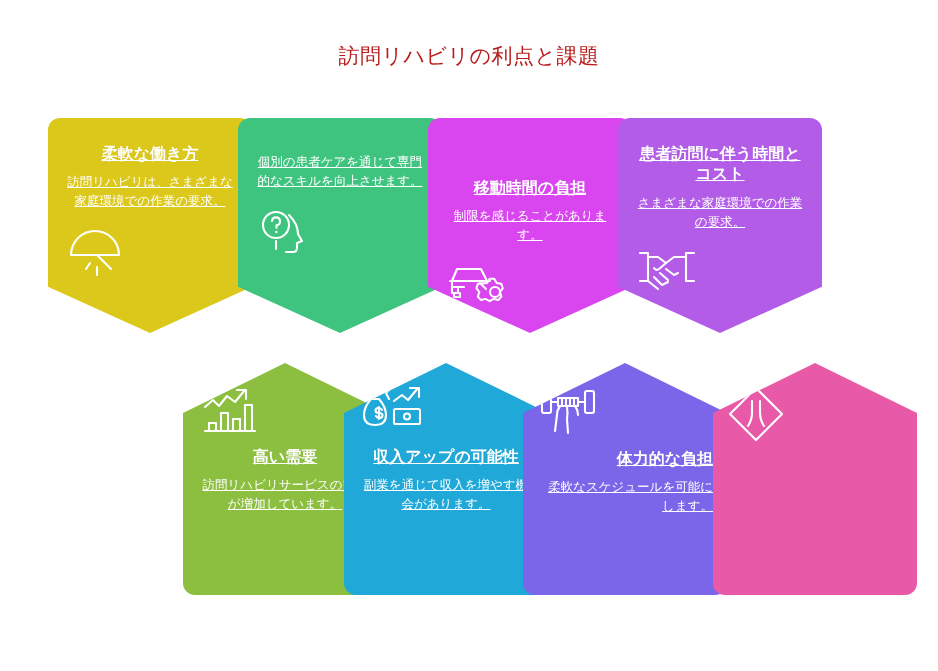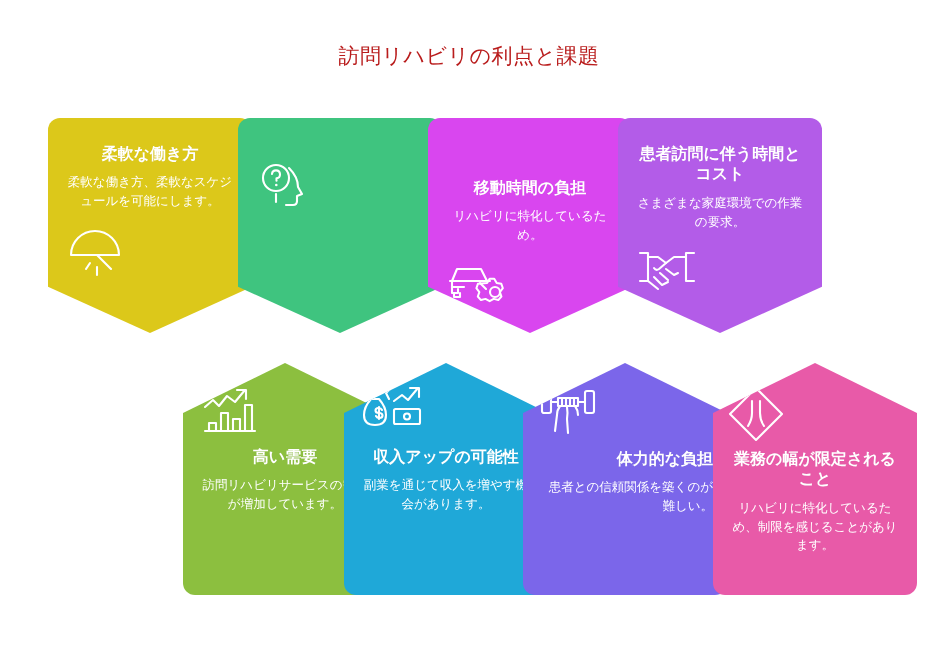--- a/index.html
+++ b/index.html
@@ -38,20 +38,21 @@
     height: 671px;
   }
 
   
   .card {
     position: absolute;
     width: 204px;
     box-sizing: border-box;
     color: #ffffff;
     text-align: center;
+    text-decoration: underline;
   }
 
   
   .card.row-top {
     top: 118px;
     height: 215px;
     border-radius: 12px;
     -webkit-clip-path: polygon(0% 0%, 100% 0%, 100% 78.5%, 50% 100%, 0% 78.5%);
     clip-path: polygon(0% 0%, 100% 0%, 100% 78.5%, 50% 100%, 0% 78.5%);
     padding: 26px 16px 0 16px;
@@ -104,50 +105,51 @@
 </head>
 <body>
 
 <div class="page-title">訪問リハビリの利点と課題</div>
 
 <div class="board">
 
   <div class="card row-top" style="left: 48px; background: rgb(220, 200, 26);">
     <div class="card-inner-text">
       <div class="card-title">柔軟な働き方</div>
-      <div class="card-body">柔軟な働き方、柔軟なスケジュールを可能にします。</div>
+      <div class="card-body">訪問リハビリは、さまざまな家庭環境での作業の要求。</div>
     </div>
     <div class="card-icon">
       <svg width="62" height="56" viewBox="0 0 62 56" aria-hidden="true">
         <path d="M7 30 A24 24 0 0 1 55 30 Z"></path>
         <path d="M33 30 L47 44"></path>
         <path d="M22 44 L26 38"></path>
         <path d="M33 50 L33 42"></path>
       </svg>
     </div>
   </div>
 
   <div class="card row-top" style="left: 238px; background: rgb(63, 196, 127);">
     <div class="card-inner-text">
+      <div class="card-body">個別の患者ケアを通じて専門的なスキルを向上させます。</div>
     </div>
     <div class="card-icon">
       <svg width="58" height="56" viewBox="0 0 58 56" aria-hidden="true">
         <circle cx="22" cy="20" r="13"></circle>
         <path d="M18 16 a4 4 0 1 1 4.5 4.3 v2.5"></path>
         <circle cx="22.3" cy="27" r="1.3" fill="#ffffff" stroke="none"></circle>
         <path d="M35 10 q9 9 9 19 l4 7 -5 2 v5 q0 4 -4 4 h-7"></path>
         <path d="M22 36 v8"></path>
       </svg>
     </div>
   </div>
 
   <div class="card row-top" style="left: 428px; background: #d946ef;">
     <div class="card-inner-text" style="padding-top:34px;">
       <div class="card-title">移動時間の負担</div>
-      <div class="card-body">リハビリに特化しているため。</div>
+      <div class="card-body">制限を感じることがあります。</div>
     </div>
     <div class="card-icon">
       <svg width="66" height="52" viewBox="0 0 66 52" aria-hidden="true">
         <path d="M8 22 l5 -12 h24 l6 12"></path>
         <path d="M6 22 h40"></path>
         <path d="M8 22 v12 h6 v-4"></path>
         <path d="M8 28 h12"></path>
         <path d="M10 34 v4 h6 v-4"></path>
         <path d="M36 24 l6 6"></path>
         <path d="M44 24 l2.6 -4.4 4.8 0 2.6 4.4 4.8 0.9 1.6 4.6 -3.1 4 1.6 4.6 -3.3 3.7 -4.7 -1.2 -4.3 2.4 -4.3 -2.4 -4.7 1.2 -3.3 -3.7 1.6 -4.6 -3.1 -4 1.6 -4.6 z" transform="translate(-2,-1) scale(0.96) translate(3,2)"></path>
@@ -221,31 +223,27 @@
         <path d="M41 17 h7"></path>
         <path d="M21 13 h20 v8 h-20 z"></path>
         <path d="M25 13 v8 M29 13 v8 M33 13 v8 M37 13 v8"></path>
         <path d="M23 21 q-3 4 -3 9 l-2 16"></path>
         <path d="M30 22 q1 6 0 12 l1 14"></path>
         <path d="M38 21 q3 4 3 9"></path>
       </svg>
     </div>
     <div class="card-inner-text">
       <div class="card-title">体力的な負担</div>
-      <div class="card-body">患者との信頼関係を築くのが難しい。</div>
+      <div class="card-body">柔軟なスケジュールを可能にします。</div>
     </div>
   </div>
 
   <div class="card row-bottom" style="left: 713px; background: rgb(232, 90, 168);">
     <div class="card-icon">
       <svg width="58" height="58" viewBox="0 0 58 58" aria-hidden="true">
         <path d="M29 3 L55 29 L29 55 L3 29 Z"></path>
         <path d="M25 16 v12 q0 7 -4 13"></path>
         <path d="M33 16 v12 q0 7 4 13"></path>
       </svg>
     </div>
-    <div class="card-inner-text">
-      <div class="card-title">業務の幅が限定されること</div>
-      <div class="card-body">リハビリに特化しているため、制限を感じることがあります。</div>
-    </div>
   </div>
 
 </div>
 
 </body></html>

